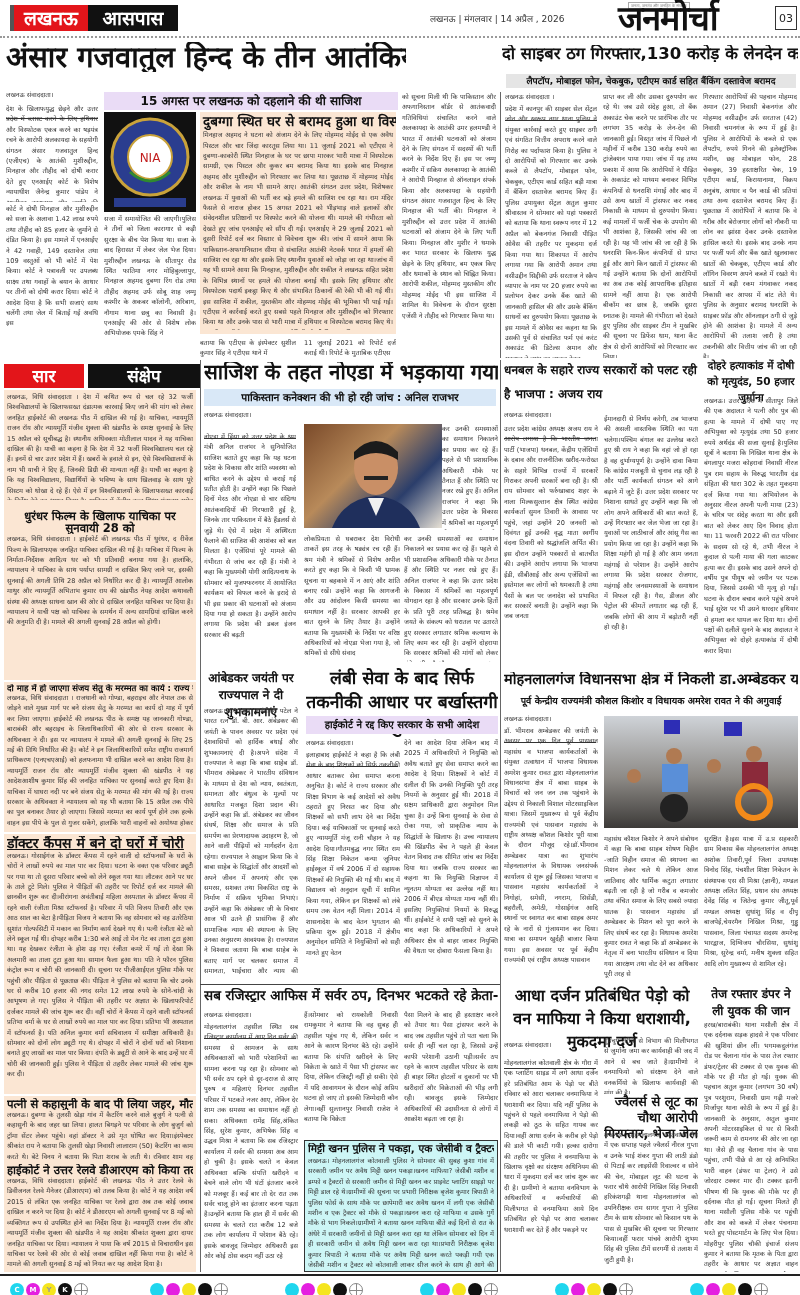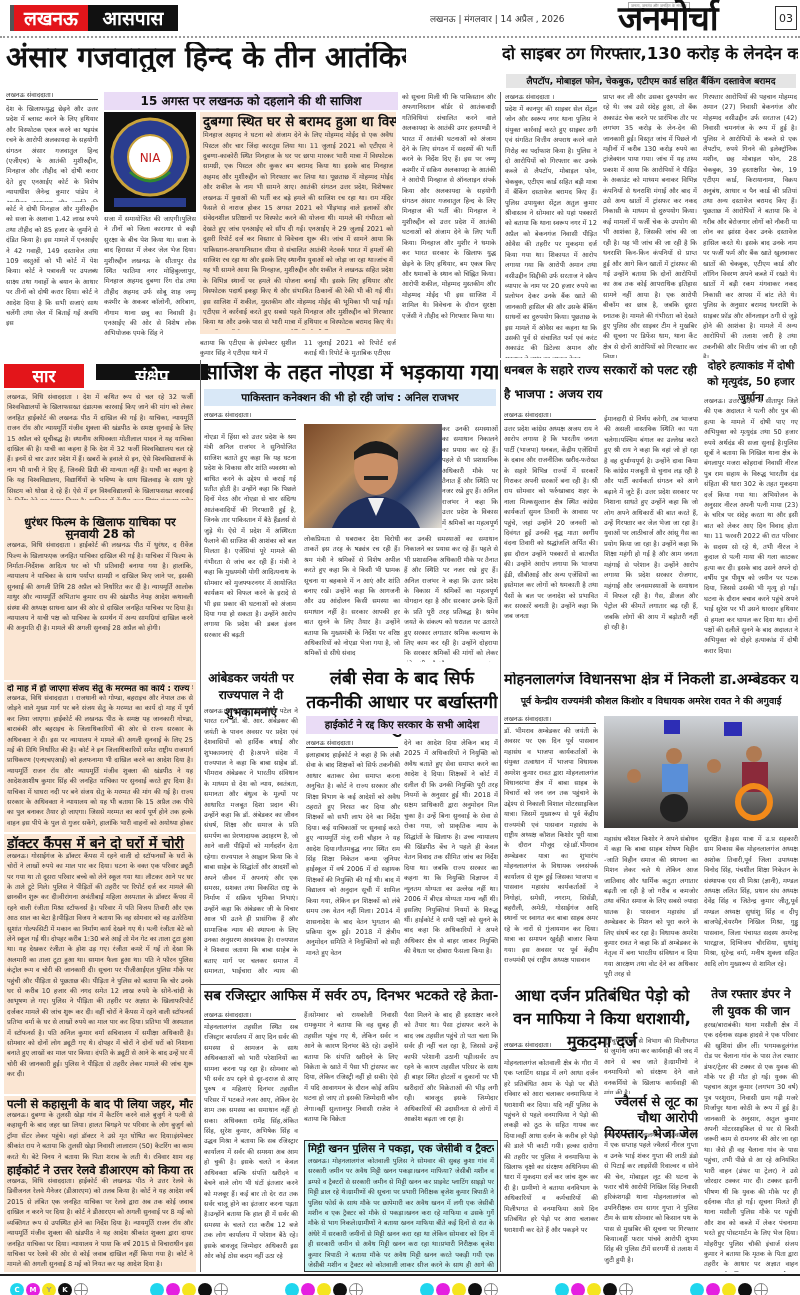--- a/index.html
+++ b/index.html
@@ -8,21 +8,21 @@
 .sec-red{left:10px;top:5px;height:26px;width:78px;background:#e3151a;color:#fff;font-weight:bold;font-size:19px;line-height:26px;text-align:center;border-left:4px solid #555;}
 .sec-black{left:88px;top:5px;height:26px;width:90px;background:#111;color:#fff;font-weight:bold;font-size:19px;line-height:26px;text-align:center;}
 .dateline{left:430px;top:12px;font-size:9px;color:#333;}
 .logo{left:618px;top:2px;font-size:34px;font-weight:bold;color:#111;letter-spacing:-1px;line-height:32px;font-family:"DejaVu Serif",serif;}
 .logo-tag{left:628px;top:2px;font-size:4px;color:#777;border:1px solid #aaa;padding:0 2px;}
 .pageno{left:775px;top:6px;width:22px;height:24px;border:1px solid #333;font-size:11px;text-align:center;line-height:24px;}
 .dotted-rule{left:0;top:36px;width:800px;height:4px;border-top:2px dotted #999;}
 .h1{font-weight:bold;color:#111;line-height:1.05;white-space:nowrap;overflow:hidden;}
 .kicker{font-weight:bold;text-align:center;color:#111;white-space:nowrap;overflow:hidden;}
 .txt{font-size:6.6px;line-height:10.4px;color:#333;text-align:justify;overflow:hidden;}
-.byline{font-size:6.6px;color:#333;border-bottom:1px solid #333;padding-bottom:0;}
+.byline{font-size:6.6px;color:#333;border-bottom:1px solid #333;padding-bottom:19px;}
 .col-rule{width:1px;background:#666;}
 .lilac{background:#eadcf6;}
 .peach{background:#fbe6d3;}
 .yellow{background:#e5e5e5;}
 .blue{background:#d9e8f7;}
 .cyan{background:#cdf6f6;}
 .sar-red{background:#e3151a;color:#fff;font-weight:bold;font-size:17px;text-align:center;line-height:24px;}
 .sar-black{background:#111;color:#fff;font-weight:bold;font-size:17px;text-align:center;line-height:24px;}
 .photo{overflow:hidden;}
 .regmarks{left:0;top:1274px;width:800px;height:20px;border-top:2px solid #222;}
@@ -69,26 +69,26 @@
 <div class="abs txt" style="left:402px;top:92px;width:94px;height:266px;">को सूचना मिली थी कि पाकिस्तान और अफगानिस्तान बॉर्डर से आतंकवादी गतिविधियां संचालित करने वाले अलकायदा के आतंकी उमर हलमण्डी ने भारत में आतंकी घटनाओं को अंजाम देने के लिए संगठन में सदस्यों की भर्ती करने के निर्देश दिए हैं। इस पर जम्मू कश्मीर में सक्रिय अलकायदा के आतंकी ने आरोपी मिनहाज से ऑनलाइन संपर्क किया और अलकायदा के सहयोगी संगठन अंसार गजवातुल हिन्द के लिए मिनहाज की भर्ती की। मिनहाज ने मुशीरुद्दीन को उत्तर प्रदेश में आतंकी घटनाओं को अंजाम देने के लिए भर्ती किया। मिनहाज और मुशीर ने धमाके कर भारत सरकार के खिलाफ युद्ध छेड़ने के लिए हथियार, बम एकत्र किए और धमाकों के स्थान को चिह्नित किया। आरोपी शकील, मोहम्मद मुस्तकीम और मोहम्मद मोईद भी इस साजिश में शामिल थे। विवेचना के दौरान सुरक्षा एजेंसी ने तौहीद को गिरफ्तार किया था।</div>
 
 <div class="abs h1" style="left:502px;top:45px;width:296px;font-size:16.5px;">दो साइबर ठग गिरफ्तार,130 करोड़ के लेनदेन का खुलासा</div>
 <div class="abs yellow kicker" style="left:506px;top:74px;width:290px;height:14px;font-size:9px;line-height:14px;">लैपटॉप, मोबाइल फोन, चेकबुक, एटीएम कार्ड सहित बैंकिंग दस्तावेज बरामद</div>
 <div class="abs byline" style="left:505px;top:92px;width:92px;">लखनऊ संवाददाता ।</div>
 <div class="abs txt" style="left:505px;top:104px;width:92px;height:254px;">प्रदेश में कानपुर की साइबर सेल सेंट्रल जोन और स्वरूप नगर थाना पुलिस ने संयुक्त कार्रवाई करते हुए साइबर ठगी एवं संगठित वित्तीय अपराध करने वाले गिरोह का पर्दाफाश किया है। पुलिस ने दो आरोपियों को गिरफ्तार कर उनके कब्जे से लैपटॉप, मोबाइल फोन, चेकबुक, एटीएम कार्ड सहित बड़ी मात्रा में बैंकिंग दस्तावेज बरामद किए हैं। पुलिस उपायुक्त सेंट्रल अतुल कुमार श्रीवास्तव ने सोमवार को यहां पत्रकारों को बताया कि थाना स्वरूप नगर में 12 अप्रैल को बेकनगंज निवासी पीड़ित ओवैस की तहरीर पर मुकदमा दर्ज किया गया था। शिकायत में आरोप लगाया गया कि आरोपी अमान तथा वसीउद्दीन सिद्दीकी उर्फ सरताज ने स्क्रैप व्यापार के नाम पर 20 हजार रुपये का प्रलोभन देकर उनके बैंक खाते की जानकारी हासिल की और उसके बैंकिंग साधनों का दुरुपयोग किया। पूछताछ के इस मामले में ओवैस का कहना था कि उसकी पूर्व से संचालित फर्म एवं करंट अकाउंट की डिटेल्स अमान और सरताज ने लाभ का लालच देकर</div>
 <div class="abs txt" style="left:603px;top:92px;width:94px;height:266px;">प्राप्त कर ली और उसका दुरुपयोग कर रहे थे। जब उसे संदेह हुआ, तो बैंक अकाउंट चेक करने पर प्रारंभिक तौर पर लगभग 35 करोड़ के लेन-देन की जानकारी हुई। विस्तृत जांच में पिछले नौ महीनों में करीब 130 करोड़ रुपये का ट्रांजेक्शन पाया गया। जांच में यह तथ्य प्रकाश में आया कि आरोपियों ने पीड़ित के अकाउंट को माध्यम बनाकर विभिन्न कंपनियों से धनराशि मंगाई और बाद में उसे अन्य खातों में ट्रांसफर कर नकद निकासी के माध्यम से दुरुपयोग किया। कई मामलों में फर्जी चेक के उपयोग की भी आशंका है, जिसकी जांच की जा रही है। यह भी जांच की जा रही है कि धनराशि किन-किन कंपनियों से प्राप्त हुई और आगे किन खातों में ट्रांसफर की गई उन्होंने बताया कि दोनों आरोपियों का अब तक कोई आपराधिक इतिहास सामने नहीं आया है। एक आरोपी बीकॉम का छात्र है, जबकि दूसरा स्नातक है। मामले की गंभीरता को देखते हुए पुलिस और साइबर टीम ने मुखबिर की सूचना पर डिफेंस धाम, थाना कैंट क्षेत्र से दोनों आरोपियों को गिरफ्तार कर लिया।</div>
 <div class="abs txt" style="left:703px;top:92px;width:94px;height:266px;">गिरफ्तार आरोपियों की पहचान मोहम्मद अमान (27) निवासी बेकनगंज और मोहम्मद वसीउद्दीन उर्फ सरताज (42) निवासी चमनगंज के रूप में हुई है। पुलिस ने आरोपियों के कब्जे से एक लैपटॉप, रुपये गिनने की इलेक्ट्रॉनिक मशीन, छह मोबाइल फोन, 28 चेकबुक, 39 हस्ताक्षरित चेक, 19 एटीएम कार्ड, किरायानामा, विक्रय अनुबंध, आधार व पैन कार्ड की प्रतियां तथा अन्य दस्तावेज बरामद किए हैं।पूछताछ में आरोपियों ने बताया कि वे गरीब और बेरोजगार लोगों को नौकरी या लोन का झांसा देकर उनके दस्तावेज हासिल करते थे। इसके बाद उनके नाम पर फर्जी फर्म और बैंक खाते खुलवाकर खातों की चेकबुक, एटीएम कार्ड और लॉगिन विवरण अपने कब्जे में रखते थे। खातों में बड़ी रकम मंगवाकर नकद निकासी कर आपस में बांट लेते थे। पुलिस के अनुसार बरामद धनराशि के साइबर फ्रॉड और ऑनलाइन ठगी से जुड़े होने की आशंका है। मामले में अन्य आरोपियों की तलाश जारी है तथा तकनीकी और वित्तीय जांच की जा रही है।</div>
 
 <div class="abs sar-red" style="left:4px;top:364px;width:80px;height:24px;">सार</div>
-<div class="abs sar-black" style="left:96px;top:364px;width:112px;height:16px;">संक्षेप</div>
+<div class="abs sar-black" style="left:88px;top:364px;width:112px;height:24px;">संक्षेप</div>
 
 <div class="abs" style="left:4px;top:390px;width:192px;height:880px;">
   <div class="peach" style="height:290px;padding:2px 3px;">
     <div class="txt" style="height:108px;">लखनऊ, विधि संवाददाता । देश में कथित रूप से चल रहे 32 फर्जी विश्वविद्यालयों के खिलाफसख्त दंडात्मक कारवाई किए जाने की मांग को लेकर जनहित हाईकोर्ट की लखनऊ पीठ में दाखिल की गई है। याचिका, न्यायमूर्ति राजन रॉय और न्यायमूर्ति मंजीव शुक्ला की खंडपीठ के समक्ष सुनवाई के लिए 15 अप्रैल को सूचीबद्ध है। स्थानीय अधिवक्ता मोतीलाल यादव ने यह याचिका दाखिल की है। याची का कहना है कि देश में 32 फर्जी विश्वविद्यालय चल रहे हैं। इनमें से चार उत्तर प्रदेश में हैं। खबरों के हवाले से इन, ऐसे विश्वविद्यालयों के नाम भी याची ने दिए हैं, जिनकी डिग्री की मान्यता नहीं है। याची का कहना है कि यह विश्वविद्यालय, विद्यार्थियों के भविष्य के साथ खिलवाड़ के साथ पूरे सिस्टम को धोखा दे रहे हैं। ऐसे में इन विश्वविद्यालयों के खिलाफसख्त कारवाई के निर्देश देने का आग्रह किया है। याचिका में केंद्रीय उच्च शिक्षा मंत्रालय समेत विश्वविद्यालय अनुदान आयोग, यू.जी.सी. को इसके चेयरमैन के जरिए पक्षकार बनाया गया है।</div>
-    <div class="h1" style="font-size:11.5px;text-align:center;white-space:normal;margin-top:16px;">धुरंधर फिल्म के खिलाफ याचिका पर सुनवायी 28 को</div>
+    <div class="h1" style="font-size:11.5px;text-align:center;white-space:normal;margin-top:10px;">धुरंधर फिल्म के खिलाफ याचिका पर सुनवायी 28 को</div>
     <div class="txt" style="height:118px;">लखनऊ, विधि संवाददाता । हाईकोर्ट की लखनऊ पीठ में धुरंधर, द रीवेंज फिल्म के खिलाफएक जनहित याचिका दाखिल की गई है। याचिका में फिल्म के निर्माता-निर्देशक आदित्य धर को भी प्रतिवादी बनाया गया है। हालांकि, न्यायालय ने याचिका के साथ पर्याप्त सामग्री न दाखिल किए जाने पर, इसकी सुनवाई की अगली तिथि 28 अप्रैल को निर्धारित कर दी है। न्यायमूर्ति आलोक माथुर और न्यायमूर्ति अभिताभ कुमार राय की खंडपीठ नेयह आदेश कथावली संस्था की अध्यक्ष साधना खान की ओर से दाखिल जनहित याचिका पर दिया है। न्यायालय ने याची पक्ष को याचिका के समर्थन में अन्य सामग्रियां दाखिल करने की अनुमति दी है। मामले की अगली सुनवाई 28 अप्रैल को होगी।</div>
   </div>
   <div class="peach" style="height:150px;padding:2px 3px;margin-top:2px;">
     <div class="h1" style="font-size:8.5px;text-align:center;">दो माह में हो जाएगा संजय सेतु के मरम्मत का कार्य : राज्य सरकार</div>
     <div class="txt" style="height:136px;">लखनऊ, विधि संवाददाता । राजधानी को गोण्डा, बहराइच और नेपाल तक से जोड़ने वाले मुख्य मार्ग पर बने संजय सेतु के मरम्मत का कार्य दो माह में पूर्ण कर लिया जाएगा। हाईकोर्ट की लखनऊ पीठ के समक्ष यह जानकारी गोण्डा, बाराबंकी और बहराइच के जिलाधिकारियों की ओर से राज्य सरकार के अधिवक्ता ने दी। इस पर न्यायालय ने मामले की अगली सुनवाई के लिए 25 मई की तिथि निर्धारित की है। कोर्ट ने इन जिलाधिकारियों समेत राष्ट्रीय राजमार्ग प्राधिकरण (एनएचएआई) को हलफनामा भी दाखिल करने का आदेश दिया है। न्यायमूर्ति राजन रॉय और न्यायमूर्ति मंजीव शुक्ला की खंडपीठ ने यह आदेशआशीष कुमार सिंह की जनहित याचिका पर सुनवाई करते हुए दिया है। याचिका में घाघरा नदी पर बने संजय सेतु के मरम्मत की मांग की गई है। राज्य सरकार के अधिवक्ता ने न्यायालय को यह भी बताया कि 15 अप्रैल तक पीपे का पुल बनाकर तैयार हो जाएगा। जिससे मरम्मत का कार्य पूर्ण होने तक हल्के वाहन इस पीपे के पुल से गुजर सकेंगे, हालांकि भारी वाहनों को अयोध्या होकर गोण्डा व आगे जाना होगा।</div>
   </div>
   <div class="peach" style="height:260px;padding:2px 3px;margin-top:2px;">
     <div class="h1" style="font-size:14px;text-align:left;text-decoration:underline;">डॉक्टर कैंपस में बने दो घरों में चोरी</div>
     <div class="txt" style="height:240px;">लखनऊ। गोसाईगंज के डॉक्टर कैंपस में रहने वाली दो स्टॉफनर्सों के घरों के चोरों ने लाखों रुपये का माल पार कर दिया। घटना के वक्त एक परिवार ड्यूटी पर गया था तो दूसरा परिवार बच्चे को लेने स्कूल गया था। लौटकर आने पर घर के ताले टूटे मिले। पुलिस ने पीड़ितों की तहरीर पर रिपोर्ट दर्ज कर मामले की छानबीन शुरू कर दी।वीरांगना अवंतीबाई महिला अस्पताल के डॉक्टर कैंपस में रहने वाली रंजीता मिश्रा स्टॉफनर्स है। परिवार में पति विजय तिवारी और एक आठ साल का बेटा है।पीड़िता विजय ने बताया कि वह सोमवार को वह उतरेठिया सुशांत गोल्फसिटी में मकान का निर्माण कार्य देखने गए थे। पत्नी रंजीता बेटे को लेने स्कूल गई थी। दोपहर करीब 1:30 बजे आई तो मेन गेट का ताला टूटा हुआ था। यह देखकर रंजीता के होश उड़ गए। रंजीता कमरे में गई तो देखा कि अलमारी का ताला टूटा हुआ था। सामान फैला हुआ था। पति ने फौरन पुलिस कंट्रोल रूम व चोरी की जानकारी दी। सूचना पर पीजीआईएल पुलिस मौके पर पहुंची और पीड़िता से पूछताछ की। पीड़िता ने पुलिस को बताया कि चोर उनके घर से करीब 10 हजार की नगद समेत 12 लाख रुपये के सोने-चांदी के आभूषण ले गए। पुलिस ने पीड़िता की तहरीर पर अज्ञात के खिलाफरिपोर्ट दर्जकर मामले की जांच शुरू कर दी। वहीं चोरों ने कैंपस में रहने वाली स्टॉफनर्स प्रतिभा वर्मा के घर से लाखों रुपये का माल पार कर दिया। प्रतिभा भी अस्पताल में स्टॉफनर्स है। पति अनिल कुमार वर्मा सचिवालय में समीक्षा अधिकारी है। सोमवार को दोनों लोग ड्यूटी गए थे। दोपहर में चोरों ने दोनों घरों को निशाना बनाते हुए लाखों का माल पार किया। दंपति के ड्यूटी से आने के बाद उन्हें घर में चोरी की जानकारी हुई। पुलिस ने पीड़िता से तहरीर लेकर मामले की जांच शुरू कर दी।</div>
   </div>

